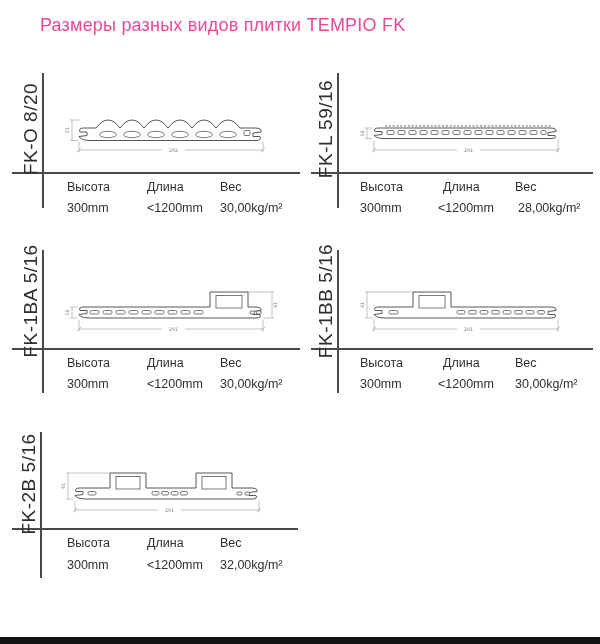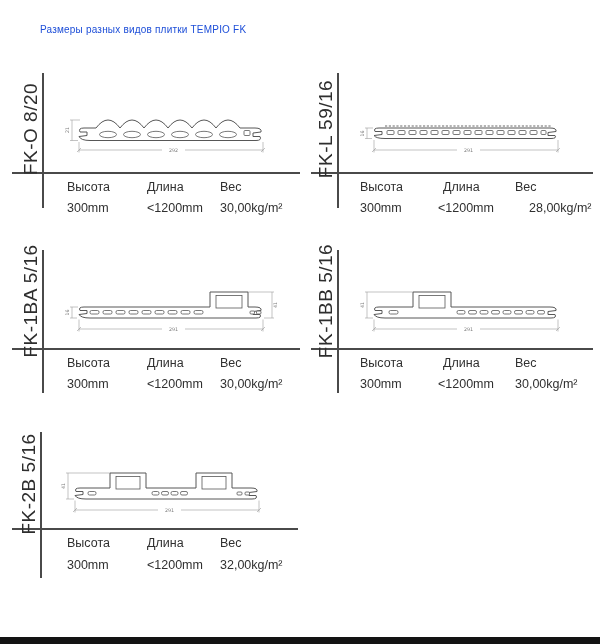--- a/index.html
+++ b/index.html
@@ -1,18 +1,18 @@
 <!DOCTYPE html>
 <html><head>
 <meta charset="utf-8">
 <style>
   html,body{margin:0;padding:0;background:#fff;}
   .page{position:relative;width:600px;height:644px;background:#fff;overflow:hidden;
         font-family:"Liberation Sans","DejaVu Sans",sans-serif;color:#2f2f2f;}
-  .title{position:absolute;left:40px;top:24px;font-size:10px;color:#1d4ed8;letter-spacing:.2px;}
+  .title{position:absolute;left:40px;top:15px;font-size:18px;color:#ec4899;letter-spacing:.2px;}
   .panel{position:absolute;width:288px;height:165px;}
   .vline{position:absolute;width:1.5px;background:#4a4a4a;}
   .hline{position:absolute;height:1.5px;background:#4a4a4a;}
   .vlabel{position:absolute;transform:translate(-50%,-50%) rotate(-90deg);
           font-size:19px;color:#2e2e2e;letter-spacing:.5px;white-space:nowrap;}
   .drawing{position:absolute;}
   .th,.td{position:absolute;font-size:12.5px;color:#303030;white-space:nowrap;}
   .prof{fill:#fff;stroke:#575757;stroke-width:1;stroke-linejoin:round;}
   .hole{fill:#fff;stroke:#575757;stroke-width:.8;}
   .tex{stroke:#575757;stroke-width:.9;fill:none;}
@@ -106,21 +106,21 @@
         <line class="dim" x1="201" y1="38" x2="205" y2="34"></line>
         <text class="dimtxt" x="113.5" y="38" text-anchor="middle">291</text>
       </g>
     </svg>
 
     <div class="th" style="left:55px;top:110px;">Высота</div>
     <div class="th" style="left:138px;top:110px;">Длина</div>
     <div class="th" style="left:210px;top:110px;">Вес</div>
     <div class="td" style="left:55px;top:131px;">300mm</div>
     <div class="td" style="left:133px;top:131px;">&lt;1200mm</div>
-    <div class="td" style="left:224px;top:131px;">28,00kg/m²</div>
+    <div class="td" style="left:213px;top:131px;">28,00kg/m²</div>
   </div>
 
   <div class="panel" style="left:12px;top:245px;">
     <div class="vline" style="left:30px;top:5px;height:143px;"></div>
     <div class="hline" style="left:0;top:103px;width:288px;"></div>
     <div class="vlabel" style="left:19px;top:56px;">FK-1BA 5/16</div>
 
     <svg class="drawing" style="left:48px;top:40px;" width="230" height="52" viewBox="0 0 230 52">
       <path class="prof" d="M24,22 H150 V7 H188 V22 H195 Q202,22 201,25.5 L193,26.5 V29.5 H200 Q202,33 196,33 H30 Q21,33 19,29.5 L27,28.5 V25.5 H20 Q18,22 24,22 Z"></path>
       <rect class="hole" x="156" y="10.5" width="26" height="12.5"></rect>

